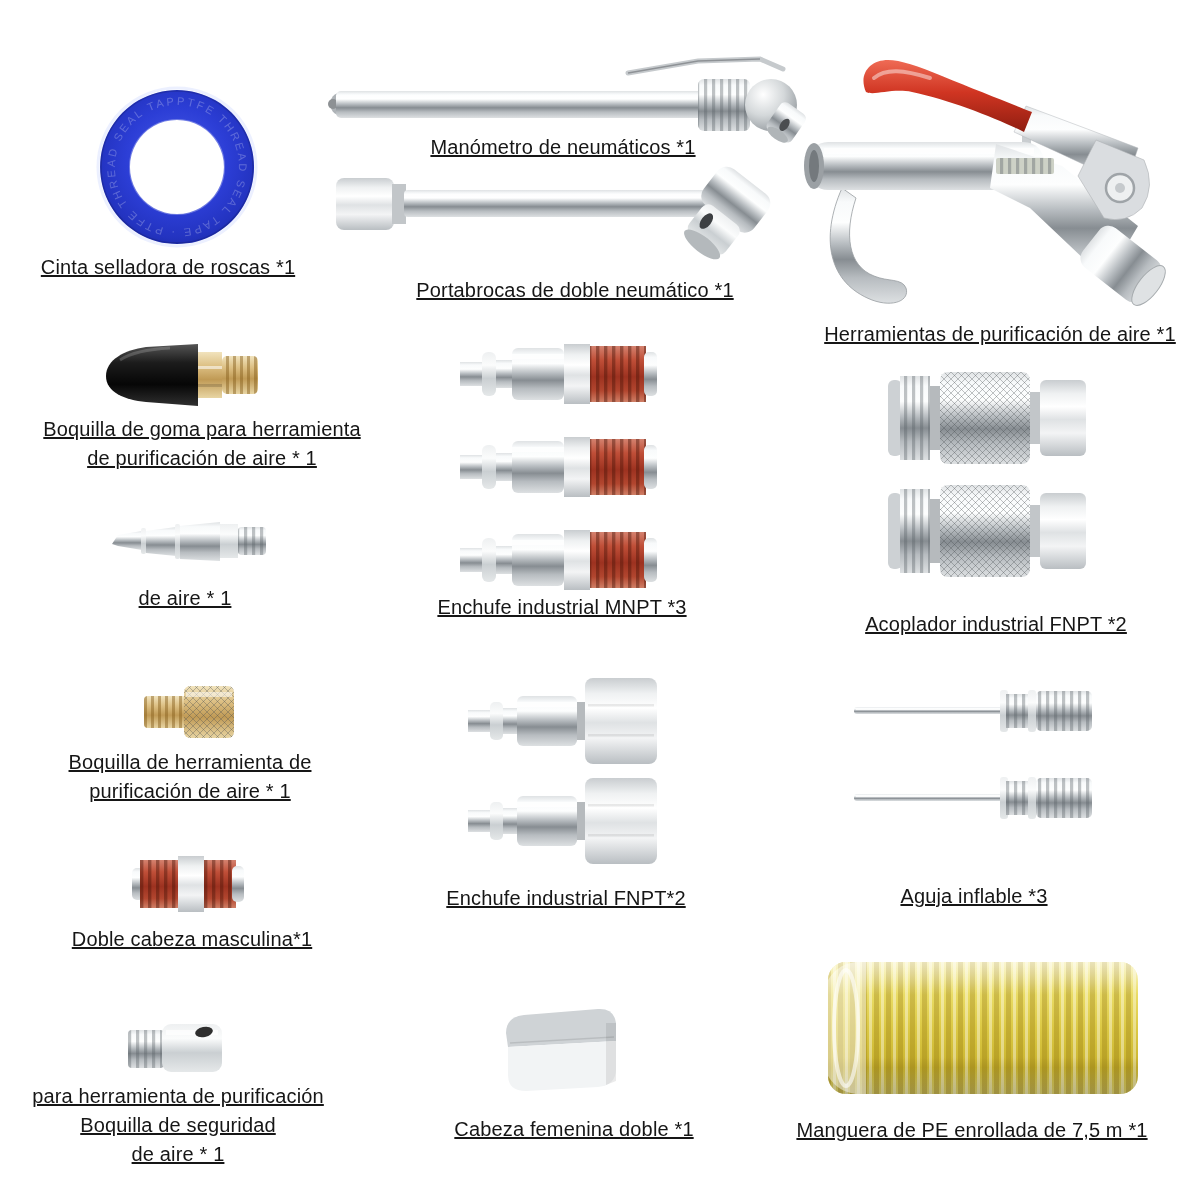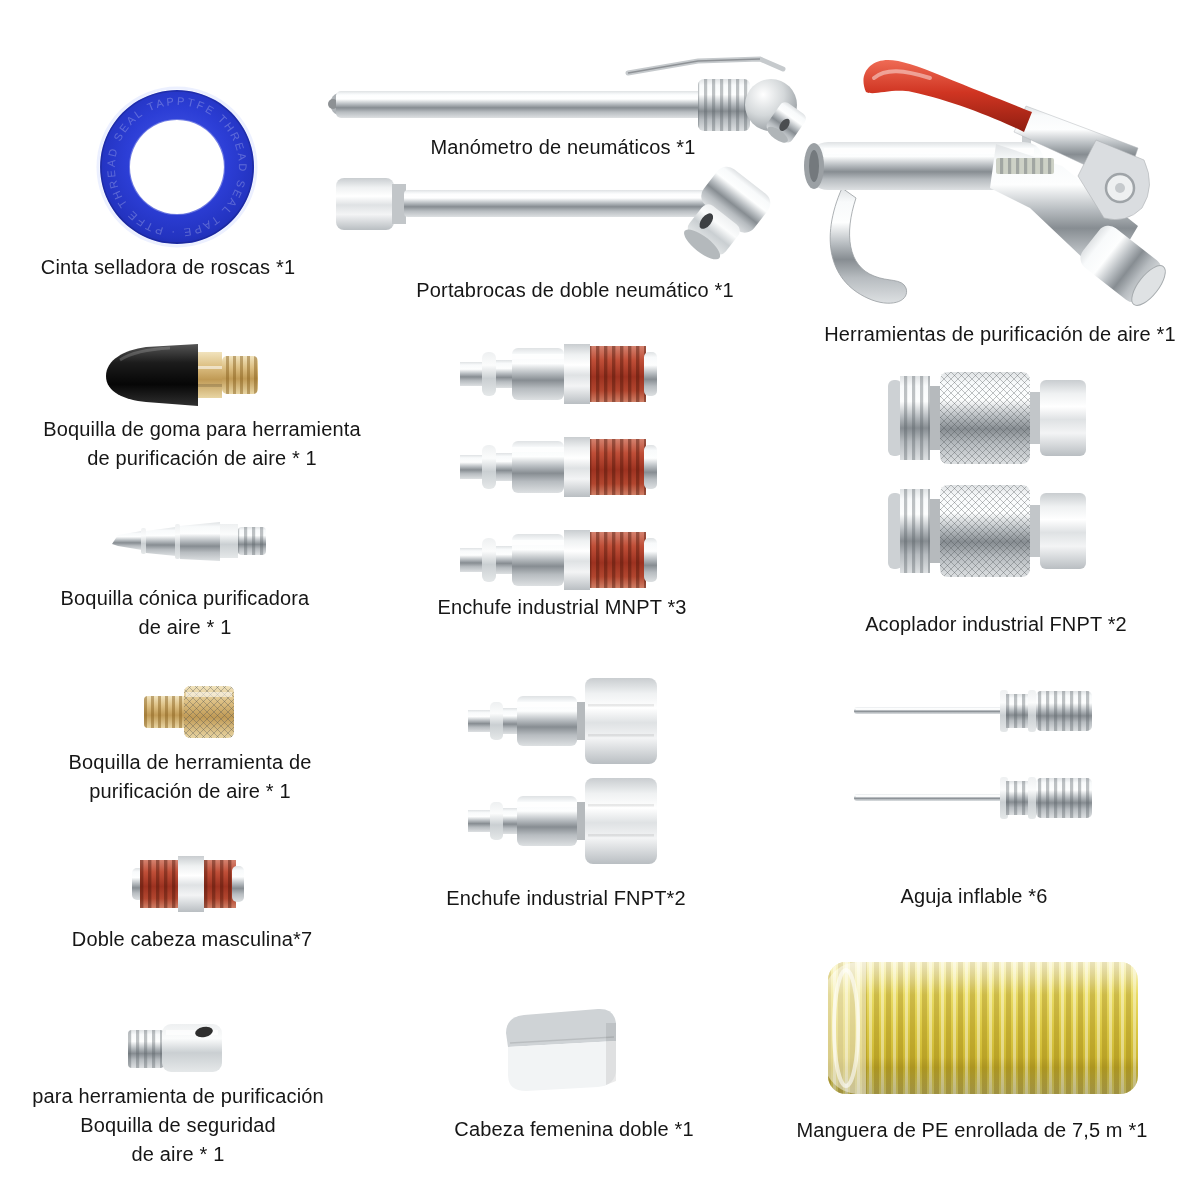--- a/index.html
+++ b/index.html
@@ -1,21 +1,21 @@
 <!DOCTYPE html>
 <html><head>
 <meta charset="utf-8">
 <style>
   html,body{margin:0;padding:0;background:#ffffff;}
   .canvas{position:relative;width:1200px;height:1200px;background:#ffffff;overflow:hidden;
           font-family:"Liberation Sans",sans-serif;}
   .item{position:static;margin:0;}
   .gfx{position:absolute;line-height:0;}
   .cap{position:absolute;transform:translateX(-50%);text-align:center;white-space:nowrap;
-       font-size:20px;font-weight:500;color:#161616;line-height:1.45;letter-spacing:.15px;}
+       font-size:20px;font-weight:500;color:#161616;line-height:1.45;letter-spacing:.15px;text-decoration:underline;}
   svg{overflow:visible;}
 </style>
 </head>
 <body>
 
 <div class="canvas">
 
   <svg width="0" height="0" style="position:absolute">
     <defs>
       <linearGradient id="gV" x1="0" y1="0" x2="0" y2="1">
@@ -235,21 +235,20 @@
         <rect x="33" y="12" width="5" height="26" rx="2" fill="url(#gV2)"></rect>
         <polygon points="38,15 68,11 68,40 38,37" fill="url(#gV)"></polygon>
         <rect x="67" y="8" width="5" height="35" rx="2" fill="url(#gV2)"></rect>
         <polygon points="72,10 112,6 112,45 72,43" fill="url(#gV)"></polygon>
         <rect x="112" y="8" width="18" height="34" fill="url(#gV2)"></rect>
         <rect x="130" y="11" width="28" height="28" rx="4" fill="url(#gV)"></rect>
         <rect x="130" y="11" width="28" height="28" rx="4" fill="url(#pTs)"></rect>
       </svg>
     </div>
     <figcaption class="cap" style="left:185px;top:584px">
-      <div>Boquilla cónica purificadora</div>
       <div>de aire * 1</div>
     </figcaption>
   </figure>
 
   <figure class="item">
     <div class="gfx" style="left:460px;top:338px">
       <svg width="200" height="256" viewBox="0 0 200 256">
         <g id="mnpt">
           <rect x="0" y="24" width="24" height="24" fill="url(#gV)"></rect>
           <rect x="22" y="14" width="14" height="44" rx="6" fill="url(#gV2)"></rect>
@@ -339,38 +338,38 @@
           <rect x="152" y="12" width="24" height="34" fill="url(#gV)"></rect>
           <rect x="152" y="12" width="24" height="34" fill="url(#pTs)"></rect>
           <rect x="174" y="8" width="8" height="42" rx="3" fill="url(#gV2)"></rect>
           <rect x="182" y="9" width="56" height="40" rx="5" fill="url(#gV)"></rect>
           <rect x="182" y="9" width="56" height="40" rx="5" fill="url(#pTs)"></rect>
         </g>
         <use href="#needle" y="87"></use>
       </svg>
     </div>
     <figcaption class="cap" style="left:974px;top:882px">
-      <div>Aguja inflable *6</div>
+      <div>Aguja inflable *3</div>
     </figcaption>
   </figure>
 
   <figure class="item">
     <div class="gfx" style="left:132px;top:852px">
       <svg width="112" height="64" viewBox="0 0 112 64">
         <rect x="0" y="16" width="12" height="32" rx="5" fill="url(#gV)"></rect>
         <rect x="8" y="8" width="38" height="48" fill="url(#gR)"></rect>
         <rect x="8" y="8" width="38" height="48" fill="url(#pTd)"></rect>
         <rect x="46" y="4" width="26" height="56" fill="url(#hexV)"></rect>
         <rect x="72" y="8" width="32" height="48" fill="url(#gR)"></rect>
         <rect x="72" y="8" width="32" height="48" fill="url(#pTd)"></rect>
         <rect x="100" y="14" width="12" height="36" rx="5" fill="url(#gV)"></rect>
       </svg>
     </div>
     <figcaption class="cap" style="left:192px;top:925px">
-      <div>Doble cabeza masculina*7</div>
+      <div>Doble cabeza masculina*1</div>
     </figcaption>
   </figure>
 
   <figure class="item">
     <div class="gfx" style="left:128px;top:1020px">
       <svg width="98" height="56" viewBox="0 0 98 56">
         <rect x="0" y="10" width="36" height="38" rx="4" fill="url(#gV)"></rect>
         <rect x="0" y="10" width="36" height="38" rx="4" fill="url(#pTs)"></rect>
         <rect x="34" y="4" width="60" height="48" rx="9" fill="url(#gV2)"></rect>
         <rect x="38" y="10" width="52" height="5" fill="rgba(255,255,255,.7)"></rect>

